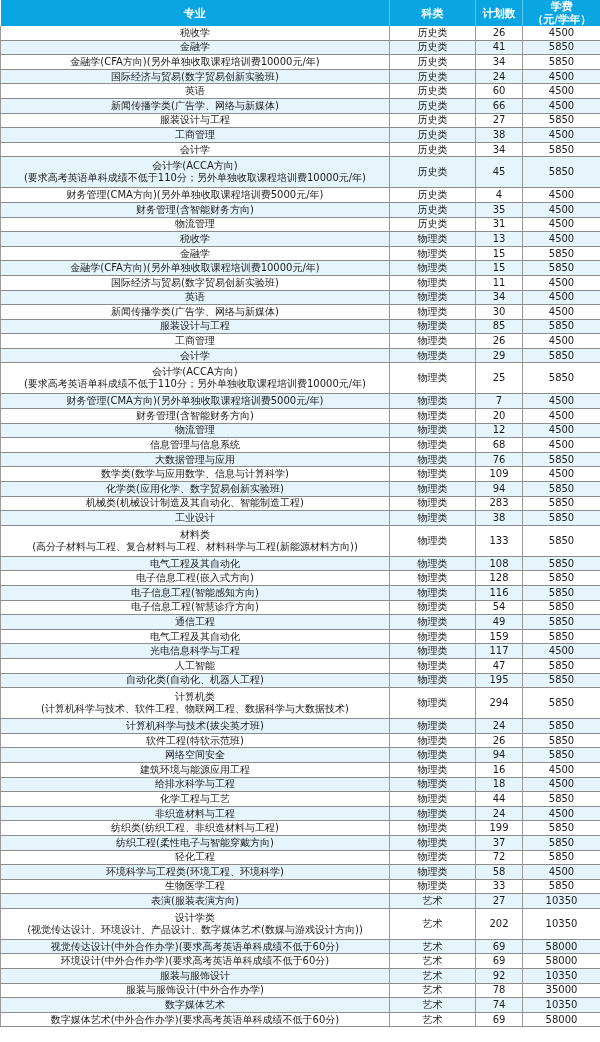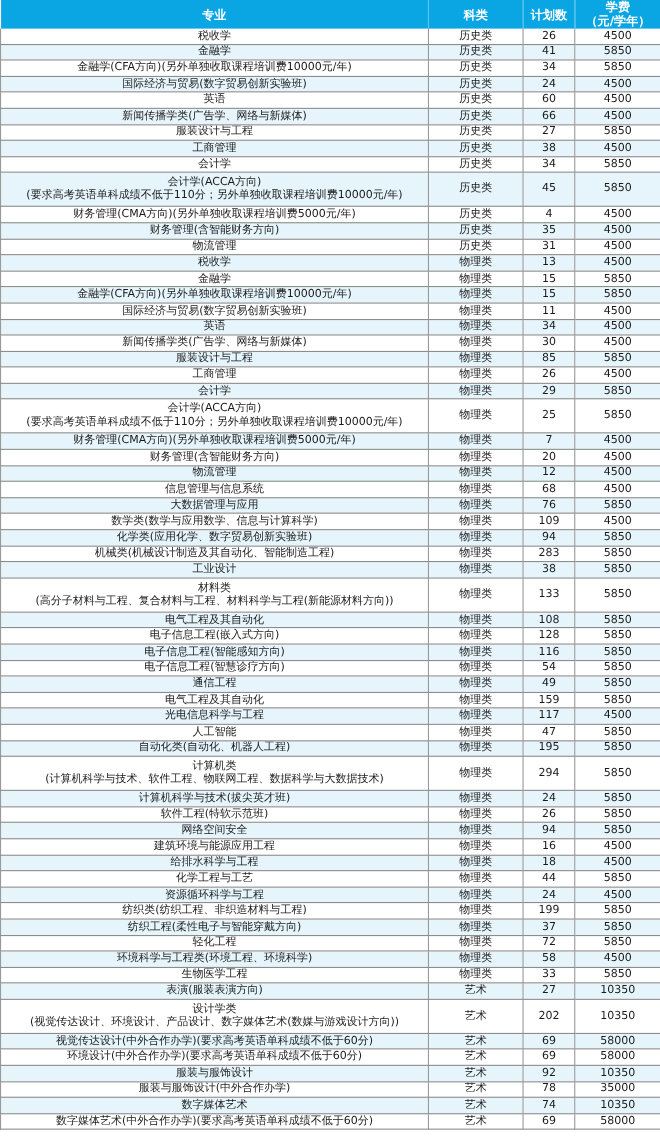--- a/index.html
+++ b/index.html
@@ -431,21 +431,21 @@
       <tr>
         <td>
           <span class="l2">化学工程与工艺</span>
         </td>
         <td>物理类</td>
         <td>44</td>
         <td>5850</td>
       </tr>
       <tr class="alt">
         <td>
-          <span class="l2">资源循环科学与工程</span>
+          <span class="l2">非织造材料与工程</span>
         </td>
         <td>物理类</td>
         <td>24</td>
         <td>4500</td>
       </tr>
       <tr>
         <td>
           <span class="l2">纺织类(纺织工程、非织造材料与工程)</span>
         </td>
         <td>物理类</td>

